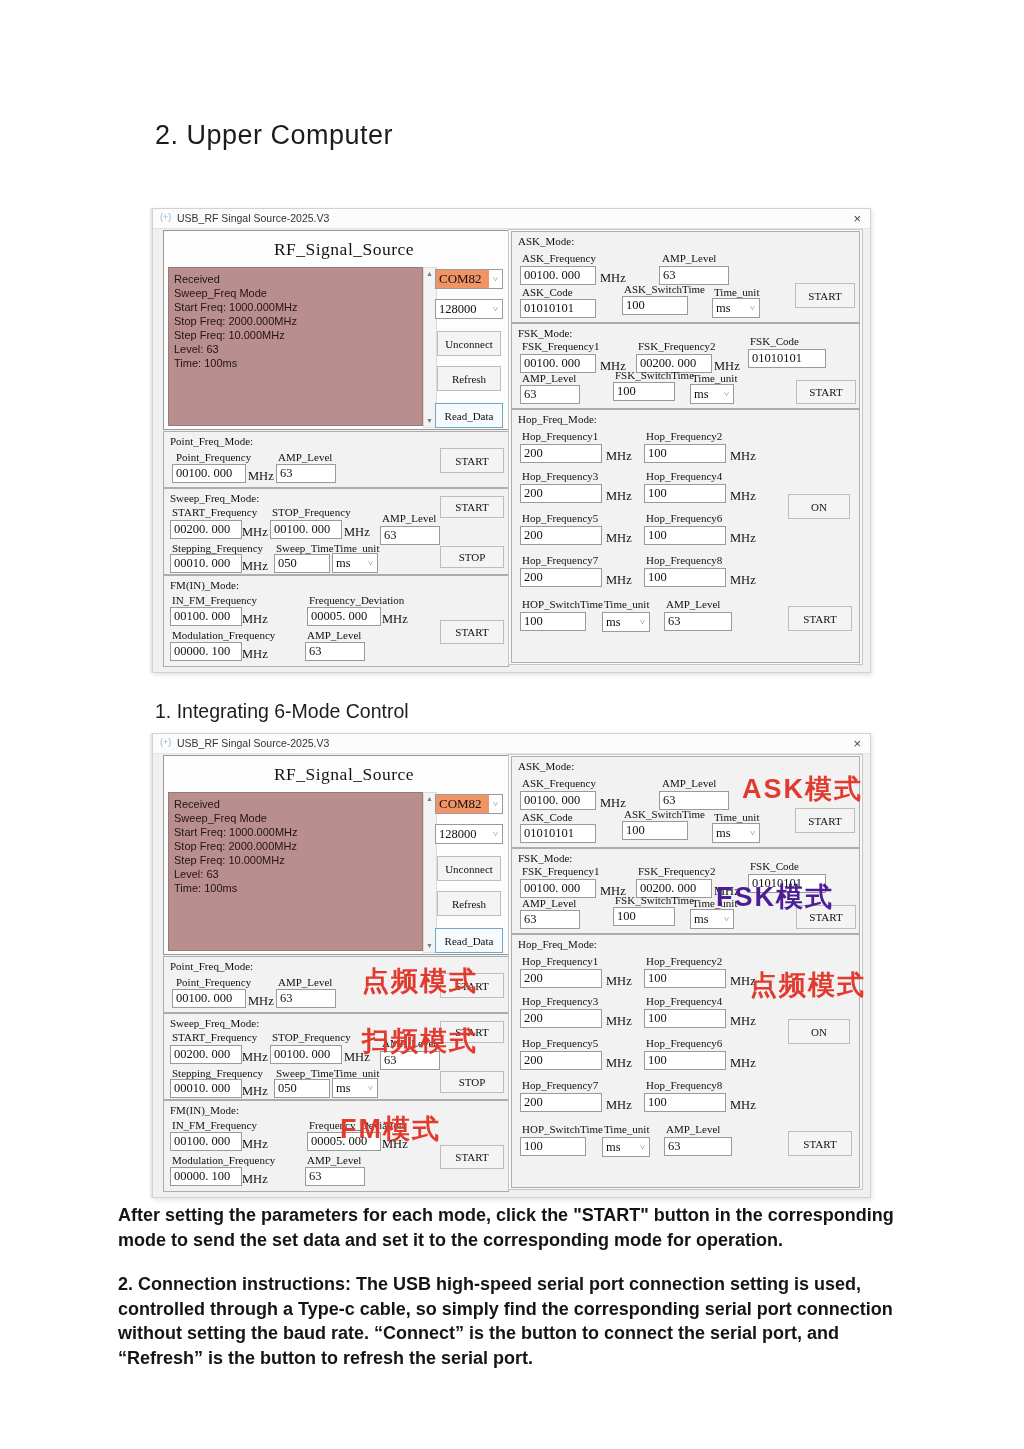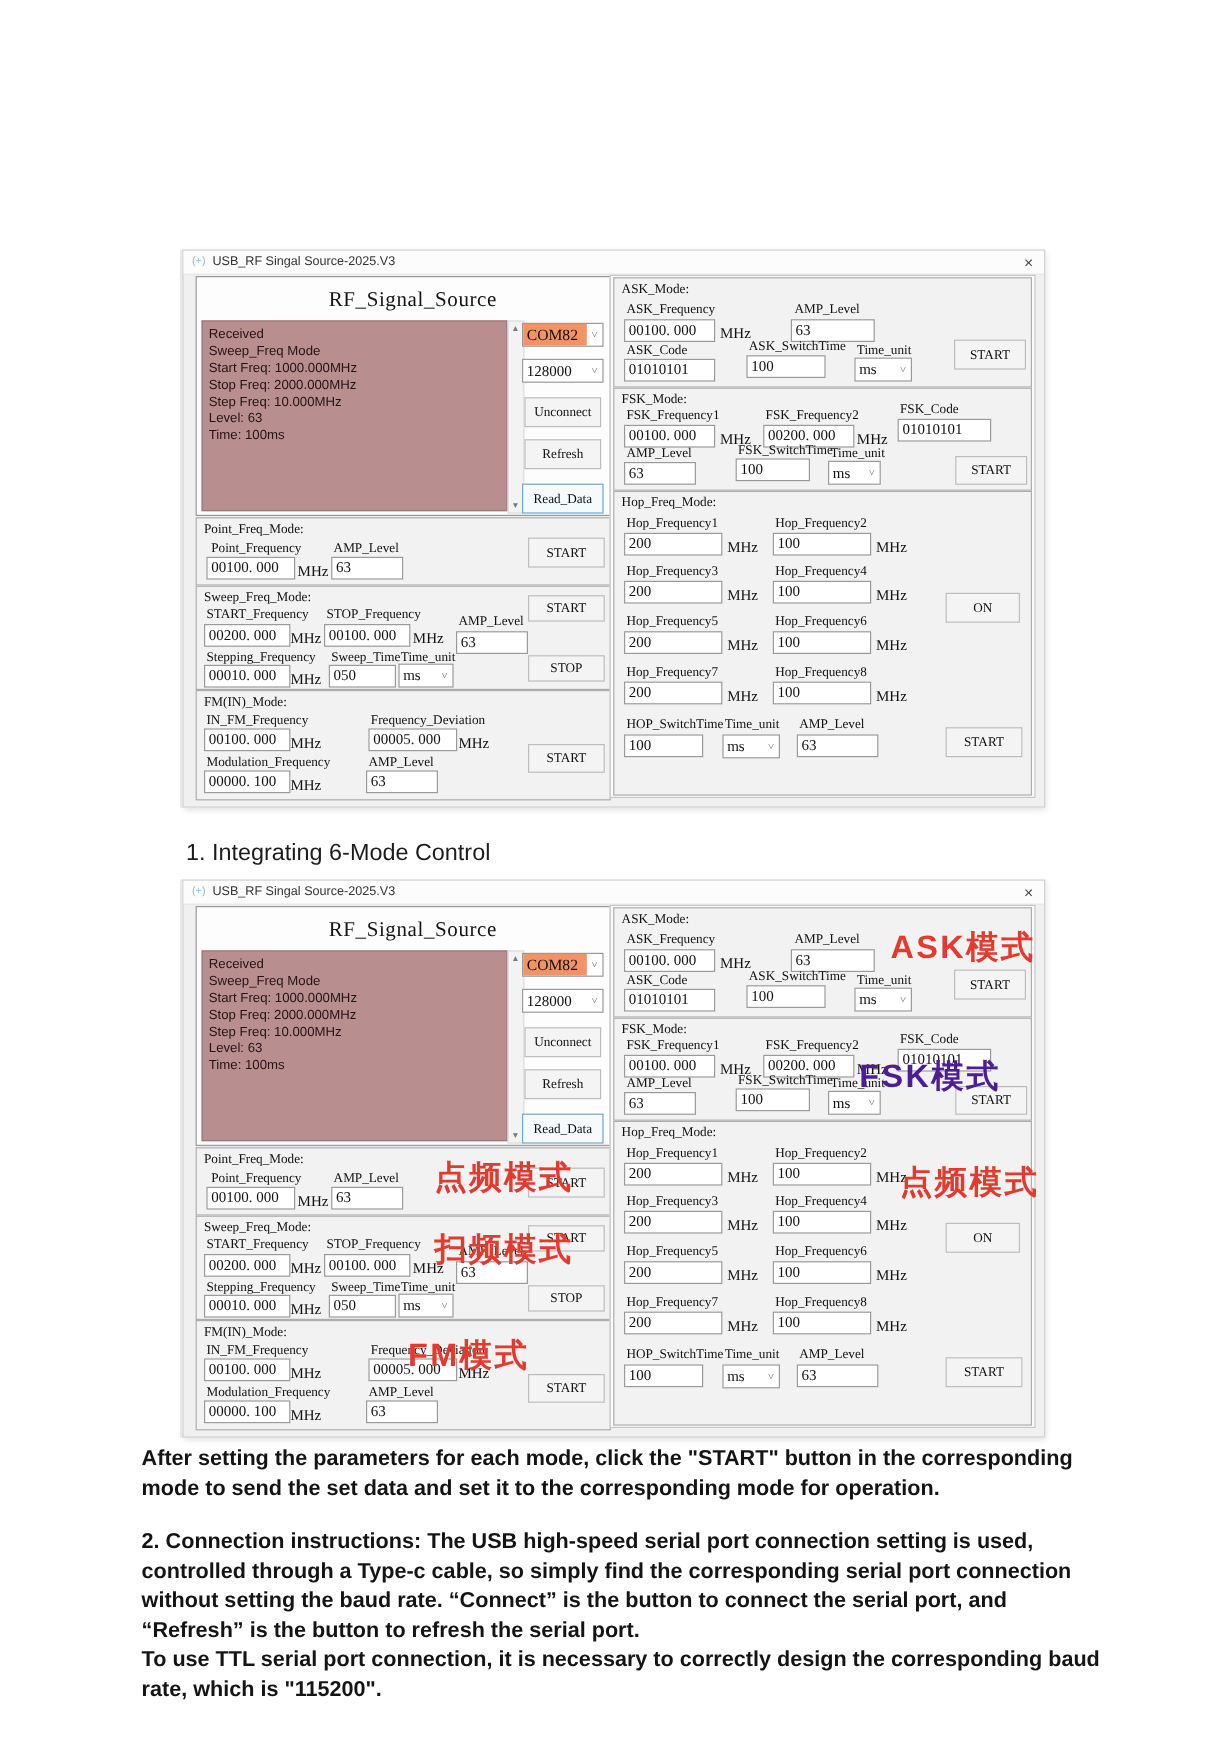--- a/index.html
+++ b/index.html
@@ -42,20 +42,21 @@
   .comv{font-size:13px;height:100%;display:flex;align-items:center;}
   .car{width:13px;text-align:center;font-size:9px;color:#666;}
 
   .ann{position:absolute;font-weight:bold;font-size:27px;letter-spacing:2px;white-space:nowrap;
        font-family:"Liberation Sans","DejaVu Sans",sans-serif;}
 </style>
 </head>
 <body>
 
 <div class="page">
+  <h1 class="heading" style="margin:0;font-weight:400;">2. Upper Computer</h1>
 
   <div class="shot" id="shot1" style="left:152px;top:208px;">
   <div class="window">
     <div class="tbar">
       <span class="ico">(+)</span>
       <span class="ttl">USB_RF Singal Source-2025.V3</span>
       <span class="cls">×</span>
     </div>
 
     <div class="panel" style="left:10px;top:21px;width:344px;height:198px;">
@@ -395,15 +396,14 @@
     <span class="ann" style="left: 564px; top: 146px; color: #4c1d95;">FSK模式</span>
     <span class="ann" style="left: 598px; top: 234px; color: rgb(226, 58, 46);">点频模式</span>
     <span class="ann" style="left: 210px; top: 230px; color: rgb(226, 58, 46);">点频模式</span>
     <span class="ann" style="left: 210px; top: 290px; color: rgb(226, 58, 46);">扫频模式</span>
     <span class="ann" style="left: 188px; top: 378px; color: rgb(226, 58, 46);">FM模式</span>
   </div>
 
   <div class="bodytext">
     <p>After setting the parameters for each mode, click the "START" button in the corresponding mode to send the set data and set it to the corresponding mode for operation.</p>
     <p class="cont">2. Connection instructions: The USB high-speed serial port connection setting is used, controlled through a Type-c cable, so simply find the corresponding serial port connection without setting the baud rate. “Connect” is the button to connect the serial port, and “Refresh” is the button to refresh the serial port.</p>
-    <p class="cont">To use TTL serial port connection, it is necessary to correctly design the corresponding baud rate, which is "115200".</p>
   </div>
 </div>
 
 </body></html>

